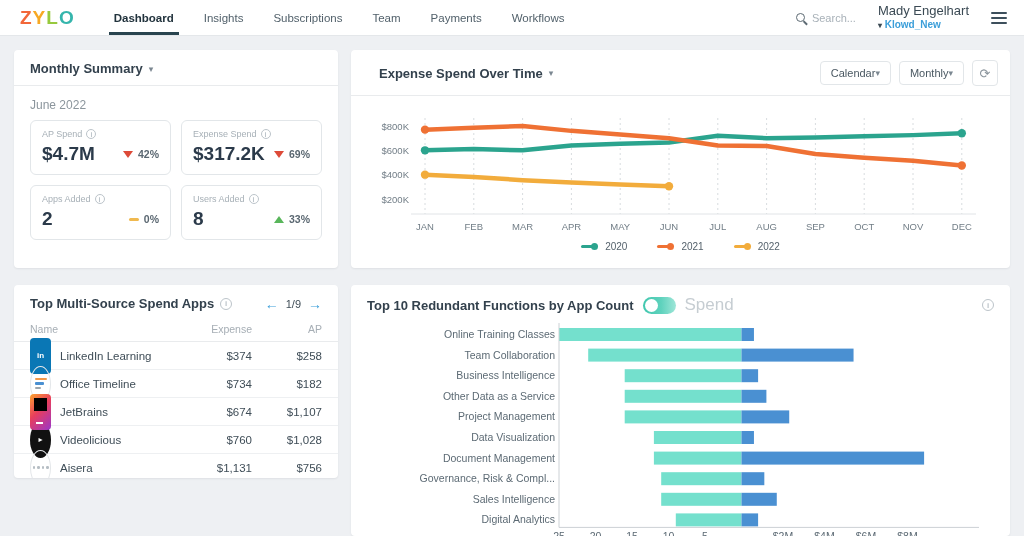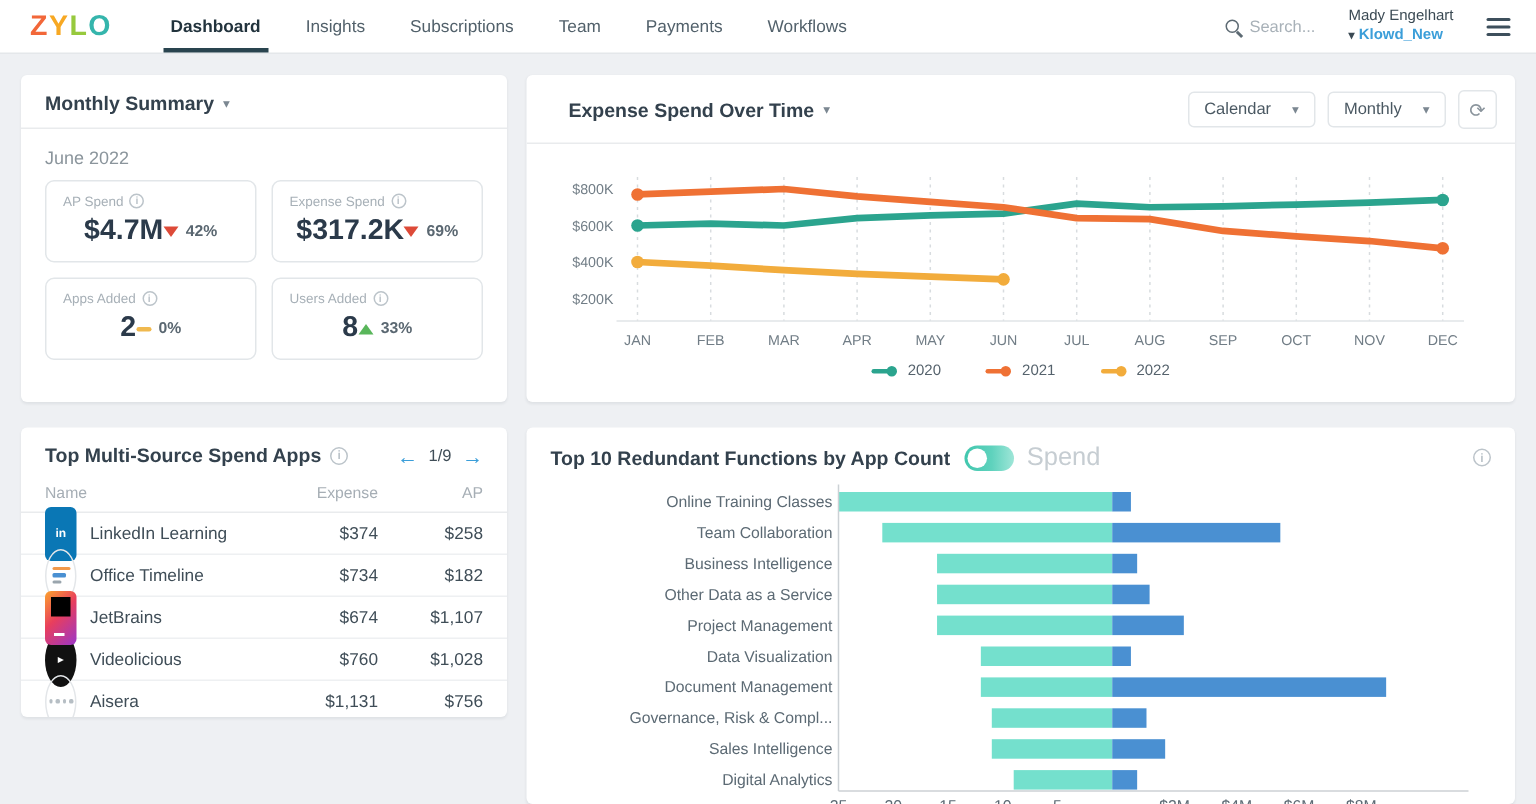--- a/index.html
+++ b/index.html
@@ -17,21 +17,21 @@
   .nav-item.active { color:#22333d; font-weight:bold; }
   .nav-item.active::after { content:''; position:absolute; left:10px; right:10px;
     bottom:0; height:3px; background:#29444f; }
   .nav-right { margin-left:auto; display:flex; align-items:center; gap:22px; padding-right:17px; }
   .search-box { display:flex; align-items:center; gap:7px; }
   .search-icon { width:9px; height:9px; border:1.5px solid #5d6a73; border-radius:50%; position:relative; }
   .search-icon::after { content:''; position:absolute; width:5px; height:1.5px;
     background:#5d6a73; transform:rotate(45deg); right:-4px; bottom:-2px; }
   .search-ph { font-size:11px; color:#a8b1b8; }
   .user-block { text-align:left; line-height:1.25; cursor:pointer; }
-  .user-name { font-size:10px; color:#3b4a54; }
+  .user-name { font-size:13px; color:#3b4a54; }
   .user-org { font-size:10px; color:#3b9ed9; font-weight:bold; }
   .user-org .caret { color:#3b4a54; font-size:8px; }
   .hamburger { display:flex; flex-direction:column; gap:3px; cursor:pointer; }
   .hamburger span { width:16px; height:2px; background:#3d4f5c; border-radius:1px; }
 
   
   .main { position:relative; width:1024px; height:500px; }
   .card { position:absolute; background:#fff; border-radius:4px;
     box-shadow:0 1px 2px rgba(40,50,60,.08); overflow:hidden; }
   #card-summary { left:14px; top:14px;  width:324px; height:218px; }
@@ -47,21 +47,21 @@
   .info-icon { display:inline-flex; align-items:center; justify-content:center;
     width:12px; height:12px; border:1px solid #bcc4ca; border-radius:50%;
     color:#bcc4ca; font-size:8px; font-weight:bold; margin-left:6px; flex:none; }
 
   
   .period { font-size:12px; color:#8b959c; padding:12px 16px 8px; }
   .metric-grid { display:grid; grid-template-columns:1fr 1fr; gap:10px; padding:0 16px; }
   .metric-tile { border:1px solid #e2e6e9; border-radius:6px; padding:8px 11px 9px; background:#fff; }
   .metric-label { font-size:9px; color:#a7b0b7; display:flex; align-items:flex-start; }
   .metric-label .info-icon { width:10px; height:10px; font-size:7px; margin-left:4px; }
-  .metric-row { display:flex; align-items:center; justify-content:center; margin-top:4px; }
+  .metric-row { display:flex; align-items:center; justify-content:space-between; margin-top:4px; }
   .metric-value { font-size:19px; font-weight:bold; color:#2b3a4a; }
   .delta { display:flex; align-items:center; gap:5px; font-size:10.5px; font-weight:bold; color:#5a6771; }
   .tri-down { width:0; height:0; border-left:5px solid transparent; border-right:5px solid transparent; border-top:7px solid #dd4a38; }
   .tri-up   { width:0; height:0; border-left:5px solid transparent; border-right:5px solid transparent; border-bottom:7px solid #59b65b; }
   .dash-flat{ width:10px; height:3px; border-radius:2px; background:#f0b94f; }
 
   
   .apps-head { display:flex; align-items:center; padding:11px 16px 8px; }
   .pager { margin-left:auto; display:flex; align-items:center; gap:7px; font-size:11px; color:#3f4d57; }
   .pg-arrow { color:#3b9ed9; font-size:14px; cursor:pointer; line-height:1; }
@@ -83,21 +83,21 @@
   .ic-jetbrains { border-radius:4px; background:linear-gradient(135deg,#fca32d 0%,#e83e5d 45%,#9b36c9 100%); position:relative; }
   .ic-jetbrains::after { content:''; position:absolute; left:4px; top:4px; width:13px; height:13px; background:#000; }
   .ic-jetbrains::before { content:''; position:absolute; left:6px; bottom:6px; width:7px; height:1.5px; background:#fff; z-index:1; }
   .ic-video { background:#111; color:#fff; font-size:8px; }
   .ic-aisera { border:1px solid #e3e6e9; gap:2px; }
   .ic-aisera i { width:2.5px; height:2.5px; border-radius:50%; background:#b6bec4; display:block; }
 
   
   .line-head { display:flex; align-items:center; padding:10px 12px 9px 28px; border-bottom:1px solid #e9ebed; }
   .head-controls { margin-left:auto; display:flex; align-items:center; gap:8px; }
-  .drop-btn { display:flex; align-items:center; gap:14px; border:1px solid #e2e6e9; border-radius:4px;
+  .drop-btn { display:flex; align-items:center; border:1px solid #e2e6e9; border-radius:4px;
     padding:5px 10px; font-size:11px; color:#4a5862; background:#fff; cursor:pointer; }
   .drop-btn .caret-down { margin-left:0; }
   .icon-btn { width:26px; height:26px; border:1px solid #e2e6e9; border-radius:4px; background:#fff;
     color:#8a949c; font-size:13px; display:flex; align-items:center; justify-content:center; cursor:pointer; }
   .chart-wrap { padding:4px 0 0 0; }
   .legend { display:flex; justify-content:center; gap:30px; margin-top:1px; }
   .legend-item { display:flex; align-items:center; gap:7px; font-size:10px; color:#55626c; cursor:pointer; }
   .lg-mark { display:flex; align-items:center; }
   .lg-line { width:14px; height:3px; border-radius:2px; }
   .lg-dot { width:7px; height:7px; border-radius:50%; margin-left:-4px; }

